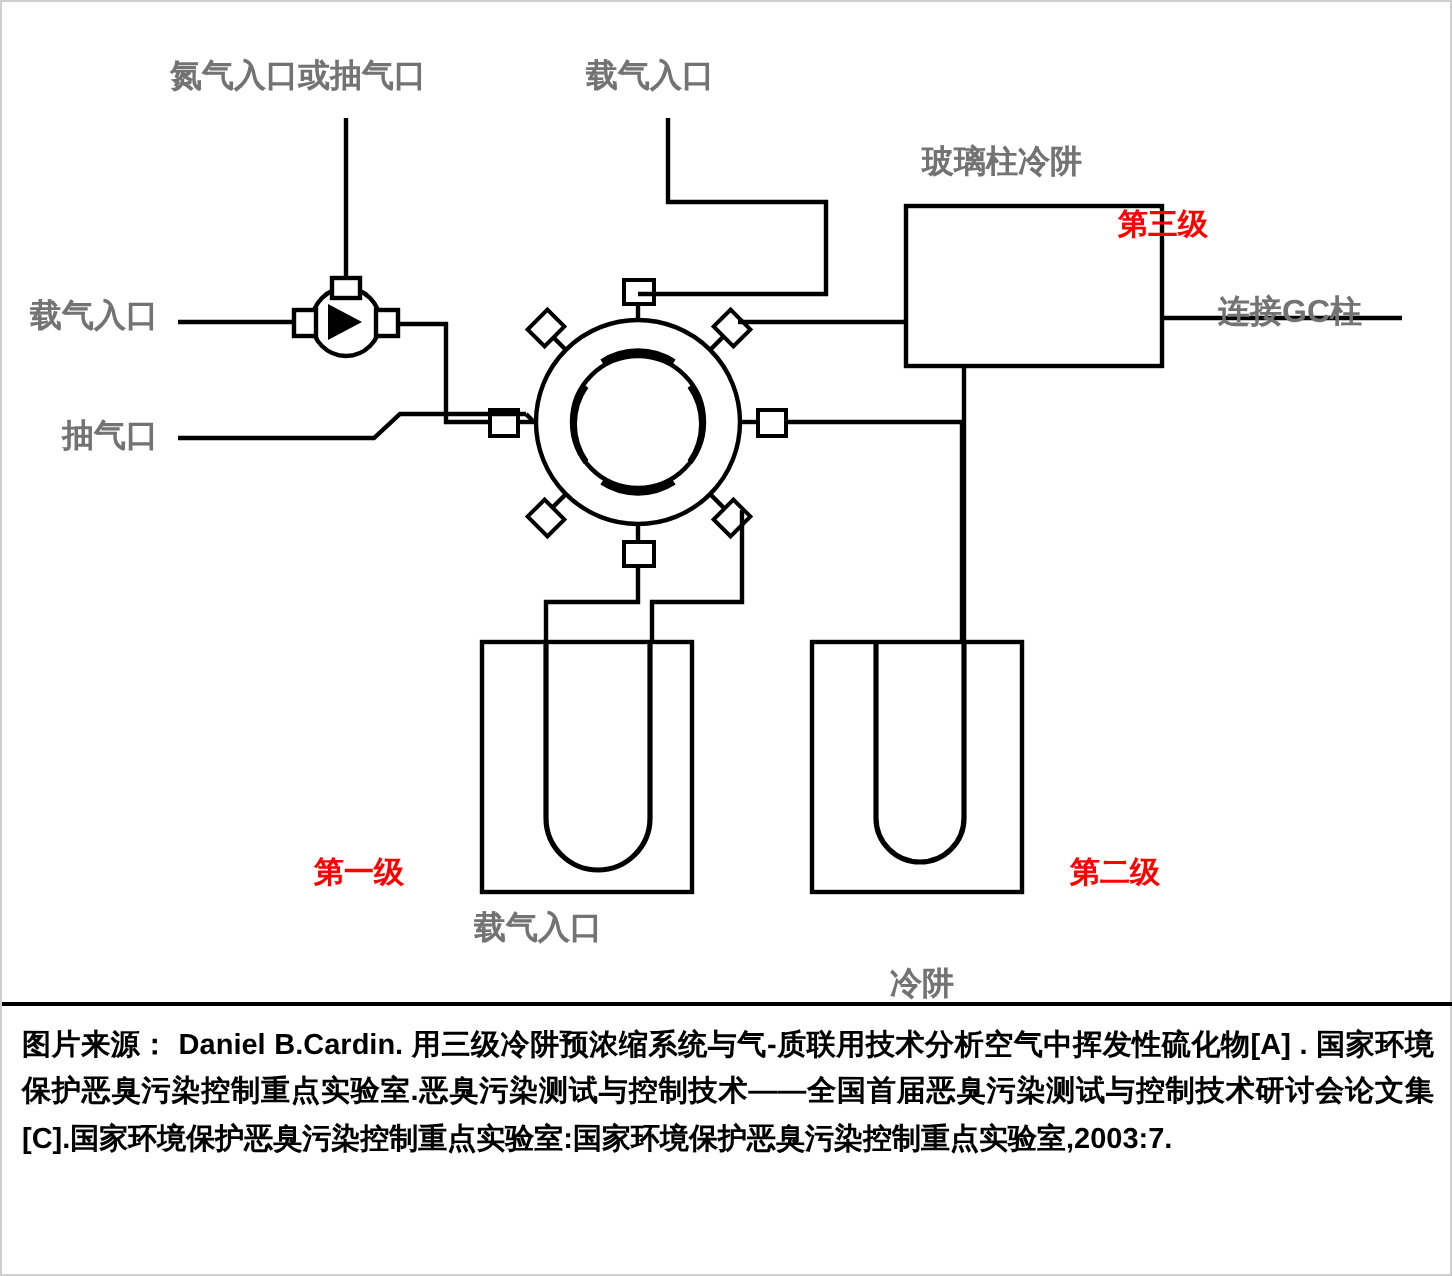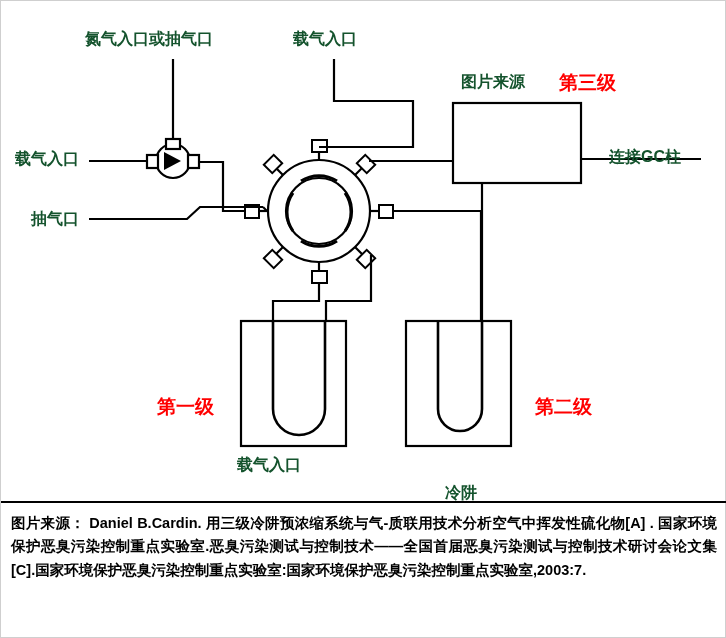--- a/index.html
+++ b/index.html
@@ -31,28 +31,29 @@
   }
   #diagram svg {
     display: block;
   }
   .lbl {
     position: absolute;
     white-space: nowrap;
     font-family: "Liberation Sans", sans-serif;
     font-size: 16px;
     font-weight: bold;
-    color: #14532d;
+    color: #737373;
     line-height: 1;
   }
   .lbl.red {
     color: #ff0000;
   }
   .lbl.big {
-    font-size: 19px;
+    font-size: 15px;
+    margin-top: 32px;
   }
   #caption {
     position: absolute;
     left: 0;
     top: 500px;
     width: 726px;
     height: 104px;
     box-sizing: border-box;
     border-top: 2px solid #000000;
     padding: 9px 10px 0 10px;
@@ -144,21 +145,21 @@
 
         <rect x="240" y="320" width="105" height="125" fill="#ffffff"></rect>
 
         <path d="M 272 320 L 272 408 A 26 26 0 0 0 324 408 L 324 320" stroke-width="2.6"></path>
       </g>
     </svg>
 
     <div class="lbl" style="left:84px; top:30px;">氮气入口或抽气口</div>
     <div class="lbl" style="left:292px; top:30px;">载气入口</div>
 
-    <div class="lbl" style="left:460px; top:73px;">图片来源</div>
+    <div class="lbl" style="left:460px; top:73px;">玻璃柱冷阱</div>
     <div class="lbl red big" style="left:558px; top:72px;">第三级</div>
 
     <div class="lbl" style="left:14px; top:150px;">载气入口</div>
     <div class="lbl" style="left:608px; top:148px;">连接GC柱</div>
 
     <div class="lbl" style="left:30px; top:210px;">抽气口</div>
 
     <div class="lbl red big" style="left:156px; top:396px;text-align:center;">第一级</div>
     <div class="lbl red big" style="left:534px; top:396px;">第二级</div>
 

